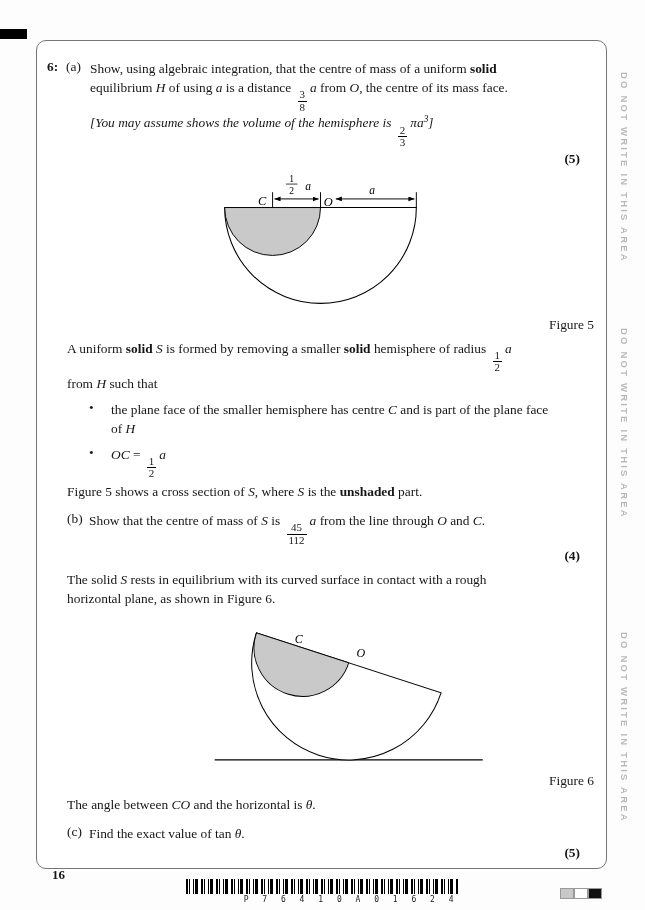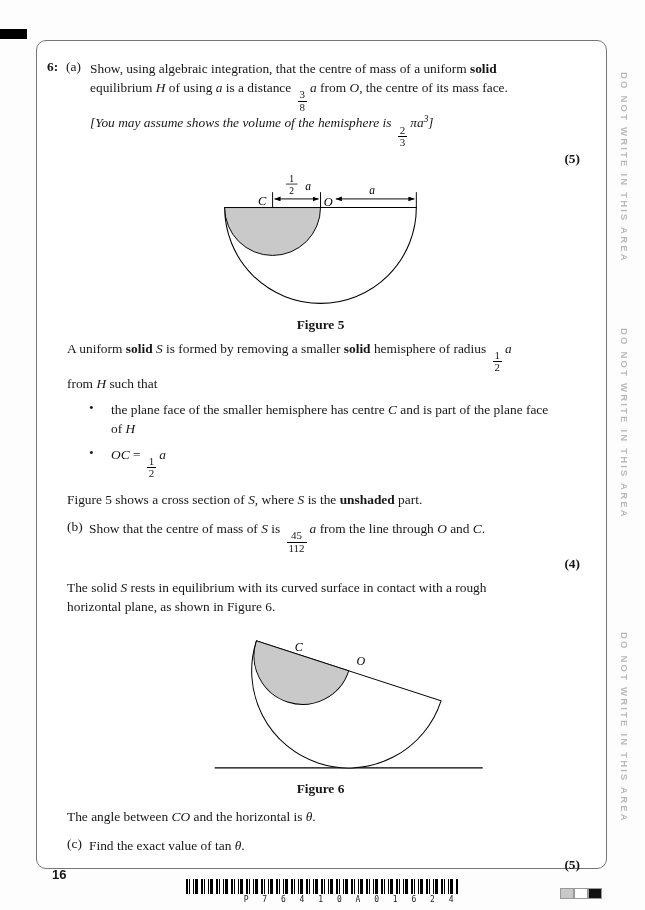--- a/index.html
+++ b/index.html
@@ -15,44 +15,44 @@
     border:1.4px solid #767676; border-radius:10px; background:#fff;
   }
   .content { padding:18px 12px 0 10px; }
   .q-header { display:flex; align-items:flex-start; }
   .q-num { width:19px; font-weight:bold; }
   .part-label { width:24px; flex:0 0 auto; }
   .part-body { flex:1; }
   .tline { line-height:1.42; }
   .marks { text-align:right; font-weight:bold; padding-right:14px; margin-top:2px; }
   .fig { display:block; margin:4px auto 0; }
-  .fig-caption { text-align:center; font-weight:bold; margin:2px 0 6px; }
+  .fig-caption { text-align:right; font-weight:normal; margin:2px 0 6px; }
   .para { margin-left:20px; }
-  .mt6 { margin-top:6px; } .mt8 { margin-top:8px; } .mt10 { margin-top:10px; }
+  .mt6 { margin-top:6px; } .mt8 { margin-top:8px; } .mt10 { margin-top:2px; }
   .bullet-row { display:flex; margin-left:42px; margin-top:7px; }
   .bullet { width:22px; flex:0 0 auto; }
   .q-sub { display:flex; margin-left:20px; margin-top:10px; }
   .q-sub .part-label { width:22px; }
   .it { font-style:italic; }
   .bd { font-weight:bold; }
   sup { font-size:0.7em; }
   .frac {
     display:inline-flex; flex-direction:column; align-items:center;
     line-height:1.05; font-size:0.82em; vertical-align:-0.55em; margin:0 3px;
   }
   .frac .fnum, .frac .fden { padding:0 2px; text-align:center; }
   .frac .fden { border-top:1px solid #000; }
   .side-text {
     position:absolute; left:619px; writing-mode:vertical-rl;
     font-family:"Liberation Sans","DejaVu Sans",sans-serif; font-weight:bold;
     font-size:9.5px; letter-spacing:2.2px; color:#b9b9b9; white-space:nowrap;
   }
   .footer-pagenum {
     position:absolute; left:52px; top:867px;
-    font-family:Liberation Sans, sans-serif; font-weight:bold; font-size:13px;
+    font-family:Liberation Serif, serif; font-weight:bold; font-size:13px;
   }
   .barcode { position:absolute; left:186px; top:879px; width:272px; text-align:right; }
   .barcode-bars {
     height:15px; background:
       repeating-linear-gradient(90deg,#000 0 2px,#fff 2px 3px,#000 3px 4px,#fff 4px 7px,#000 7px 8px,#fff 8px 9px,#000 9px 12px,#fff 12px 15px);
   }
   .barcode-text {
     font-family:"DejaVu Sans Mono",monospace; font-size:8px; letter-spacing:4.5px;
     margin-top:1px; white-space:nowrap; color:#222;
   }

